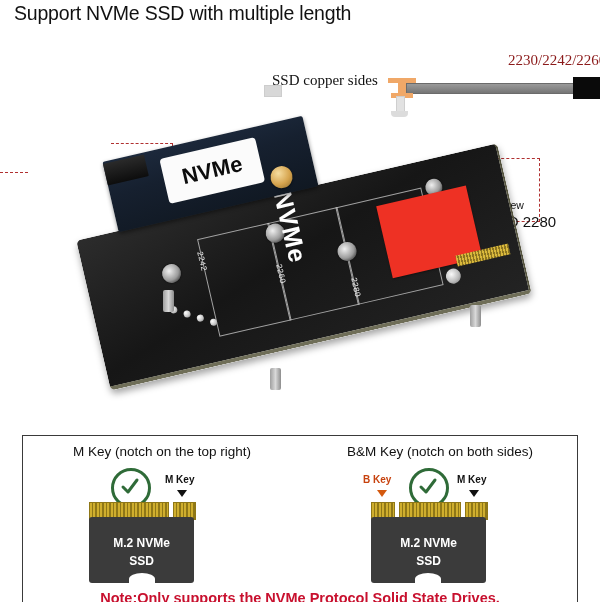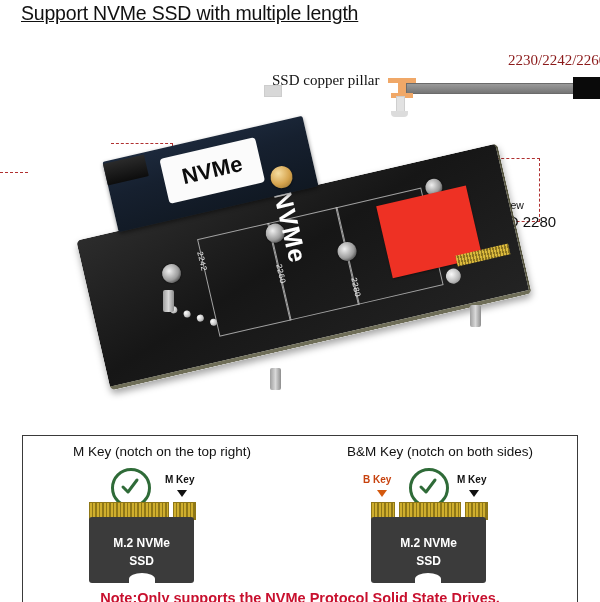--- a/index.html
+++ b/index.html
@@ -7,21 +7,21 @@
   body{
     width:600px;height:602px;overflow:hidden;position:relative;
     background:#ffffff;
     font-family:"Liberation Sans", sans-serif;
     color:#111;
   }
   .stage{position:absolute;left:0;top:0;width:600px;height:602px;}
   .abs{position:absolute;}
 
   
-  #heading{left:21px;top:2px;width:470px;text-decoration:underline;}
+  #heading{left:14px;top:2px;width:470px;}
   #heading .line1{font-size:19.5px;letter-spacing:-0.2px;line-height:22px;color:#111;white-space:nowrap;}
   #heading .line2{font-size:18px;line-height:21px;color:#111;white-space:nowrap;
                   border-bottom:1.6px solid #111;display:inline-block;padding-bottom:1px;letter-spacing:0px;}
 
   
   #pillar-diagram{left:236px;top:52px;width:360px;height:60px;}
   .pd-label-ssd{position:absolute;left:272px;top:0px;font-family:"Liberation Serif",serif;font-size:15px;white-space:nowrap;}
   .pd-label-ssd .dim{color:#8b1a1a;}
   .pd-label-pillar{position:absolute;left:36px;top:20px;font-family:"Liberation Serif",serif;font-size:15px;color:#111;white-space:nowrap;}
   .pd-baseboard{position:absolute;left:8px;top:42px;width:340px;height:15px;
@@ -122,21 +122,21 @@
 <div class="stage">
 
   <div class="abs" id="heading">
     <div class="line1">Support NVMe SSD with multiple length</div>
   </div>
 
   <div class="abs" id="pillar-diagram">
     <div class="pd-label-ssd">
       <span class="dim">2230/2242/2260</span>
     </div>
-    <div class="pd-label-pillar">SSD copper pillar</div>
+    <div class="pd-label-pillar">SSD copper sides</div>
 
     <div class="pd-tab"></div>
     <div class="pd-ssd-bar"></div>
     <div class="pd-ssd-end"></div>
     <div class="pd-pillar">
       <div class="ph-top"></div>
         <div class="ph-stem"></div>
         <div class="ph-bot"></div>
     </div>
     <div class="pd-screw"></div>

